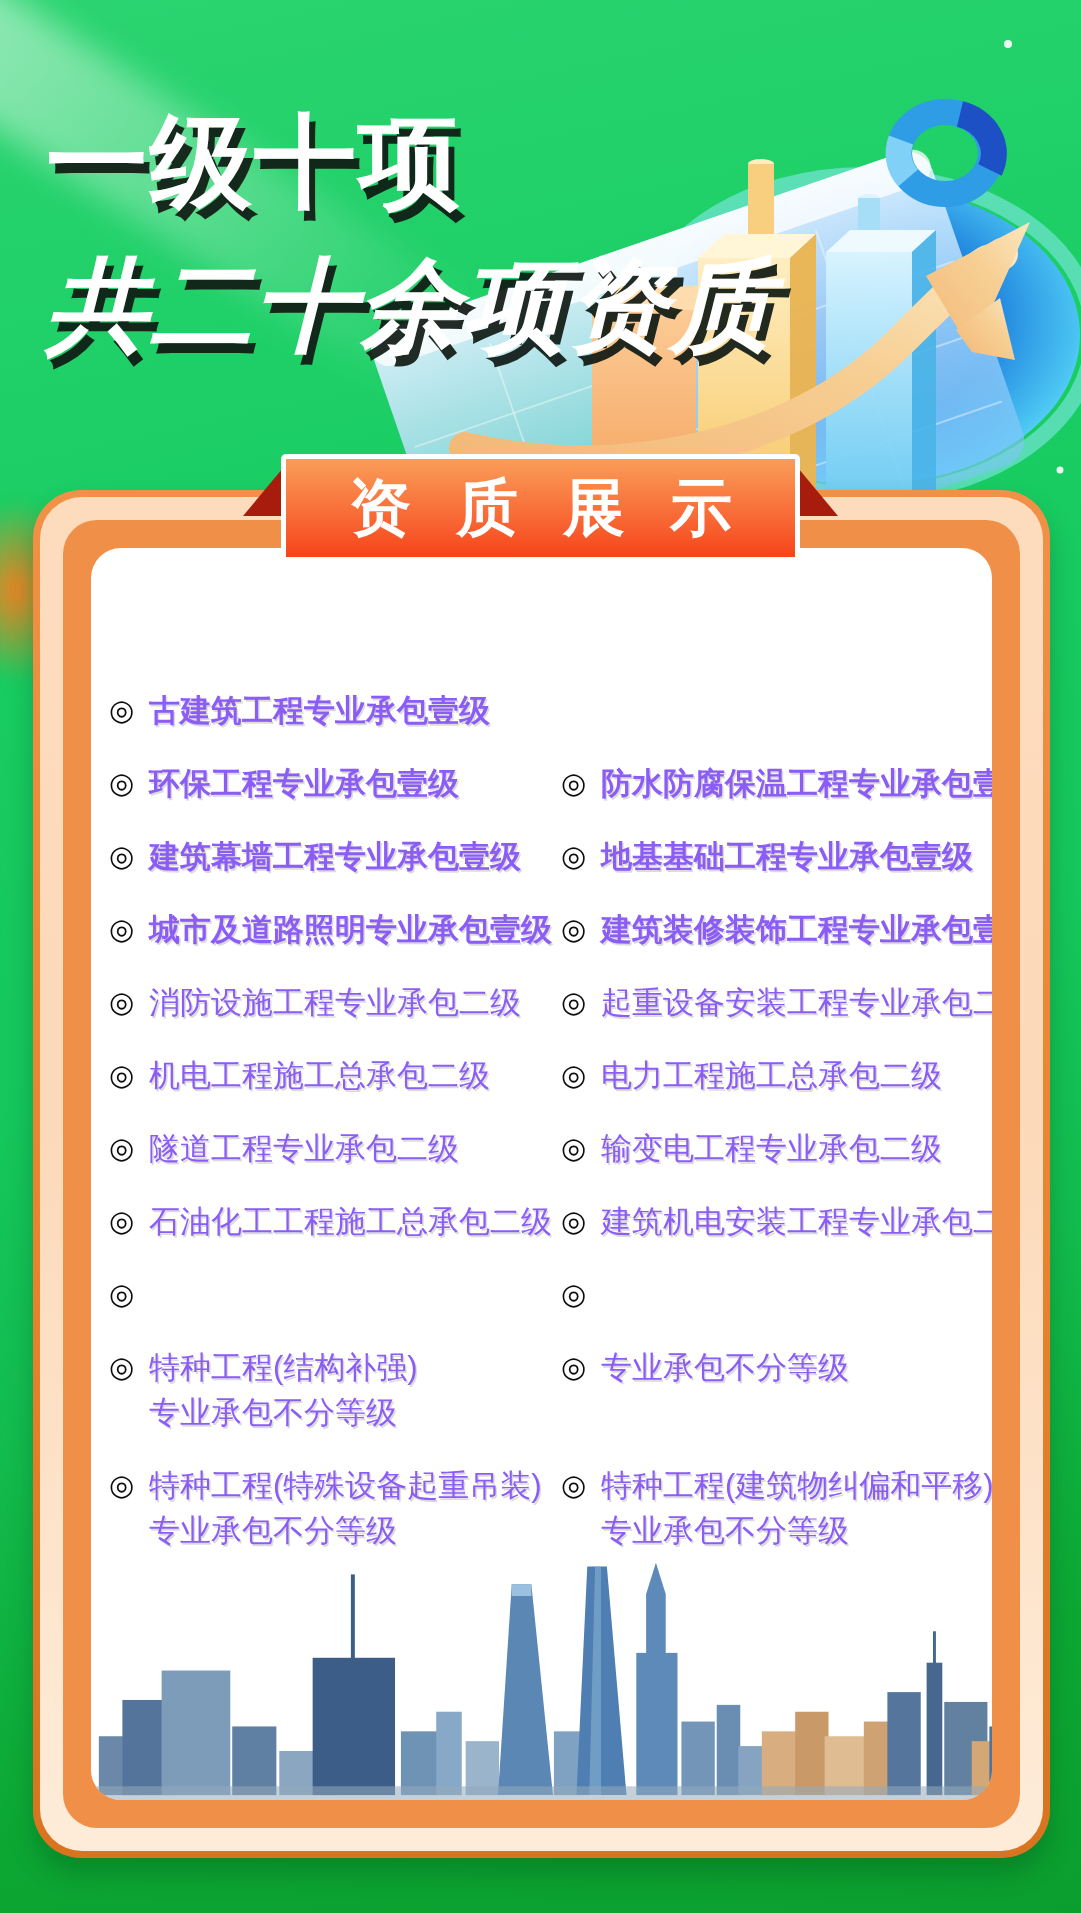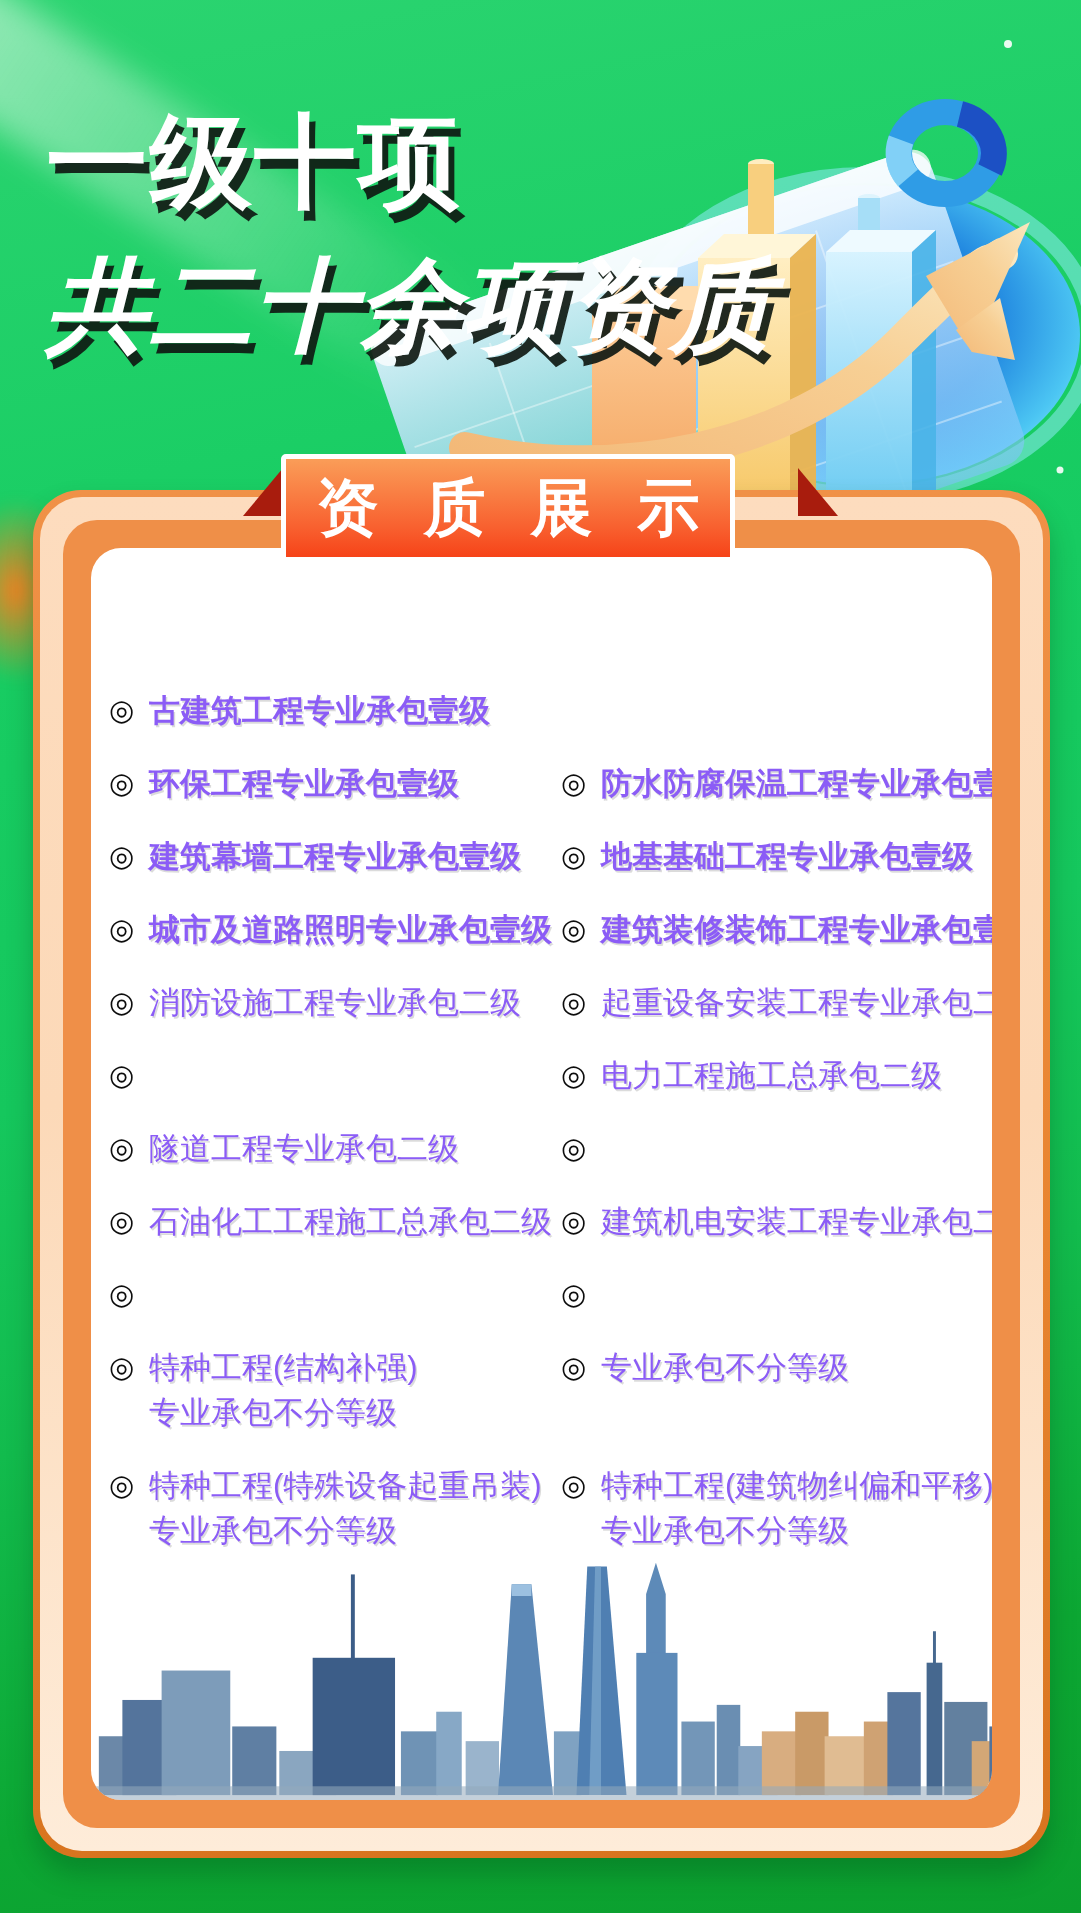--- a/index.html
+++ b/index.html
@@ -37,21 +37,21 @@
   }
   #card-band{position:absolute;inset:7px;border-radius:42px;
     background:linear-gradient(180deg,#fddcbe 0%,#fcd9b8 45%,#feecd9 100%);}
   #card-stroke{position:absolute;inset:23px;border-radius:34px;background:#ef8f48;}
   #card-inner{position:absolute;inset:28px;border-radius:30px;background:#ffffff;overflow:hidden;}
   
   .fold{width:40px;height:48px;background:#a81c0d;z-index:4;}
   #fold-l{left:243px;top:468px;clip-path:polygon(100% 0,100% 100%,0 100%);}
   #fold-r{left:798px;top:468px;clip-path:polygon(0 0,100% 100%,0 100%);}
   #banner{
-    left:281px;top:454px;width:454px;height:108px;z-index:5;
+    left:281px;top:454px;width:519px;height:108px;z-index:5;
     background:linear-gradient(180deg,#fa9d58 0%,#f8602f 70%,#f64318 100%);
     border:5px solid #ffffff;border-radius:5px;box-sizing:border-box;
     display:flex;align-items:center;justify-content:center;
   }
   #banner .t{
     color:#ffffff;font-size:62px;font-weight:800;letter-spacing:45px;text-indent:45px;
     white-space:nowrap;line-height:1;
   }
   
   #list{position:absolute;left:18px;top:140px;width:940px;}
@@ -238,38 +238,44 @@
                 <span class="bullet">◎</span>
                 <div class="lines">
                   <div>起重设备安装工程专业承包二级</div>
                 </div>
               </div>
   </div>
 
   <div class="row">
     <div class="cell left">
                 <span class="bullet">◎</span>
+                <div class="lines">
+                  <div>机电工程施工总承包二级</div>
+                </div>
               </div>
     <div class="cell right">
                 <span class="bullet">◎</span>
                 <div class="lines">
                   <div>电力工程施工总承包二级</div>
                 </div>
               </div>
   </div>
 
   <div class="row">
     <div class="cell left">
                 <span class="bullet">◎</span>
                 <div class="lines">
                   <div>隧道工程专业承包二级</div>
                 </div>
               </div>
     <div class="cell right">
                 <span class="bullet">◎</span>
+                <div class="lines">
+                  <div>输变电工程专业承包二级</div>
+                </div>
               </div>
   </div>
 
   <div class="row">
     <div class="cell left">
                 <span class="bullet">◎</span>
                 <div class="lines">
                   <div>石油化工工程施工总承包二级</div>
                 </div>
               </div>

